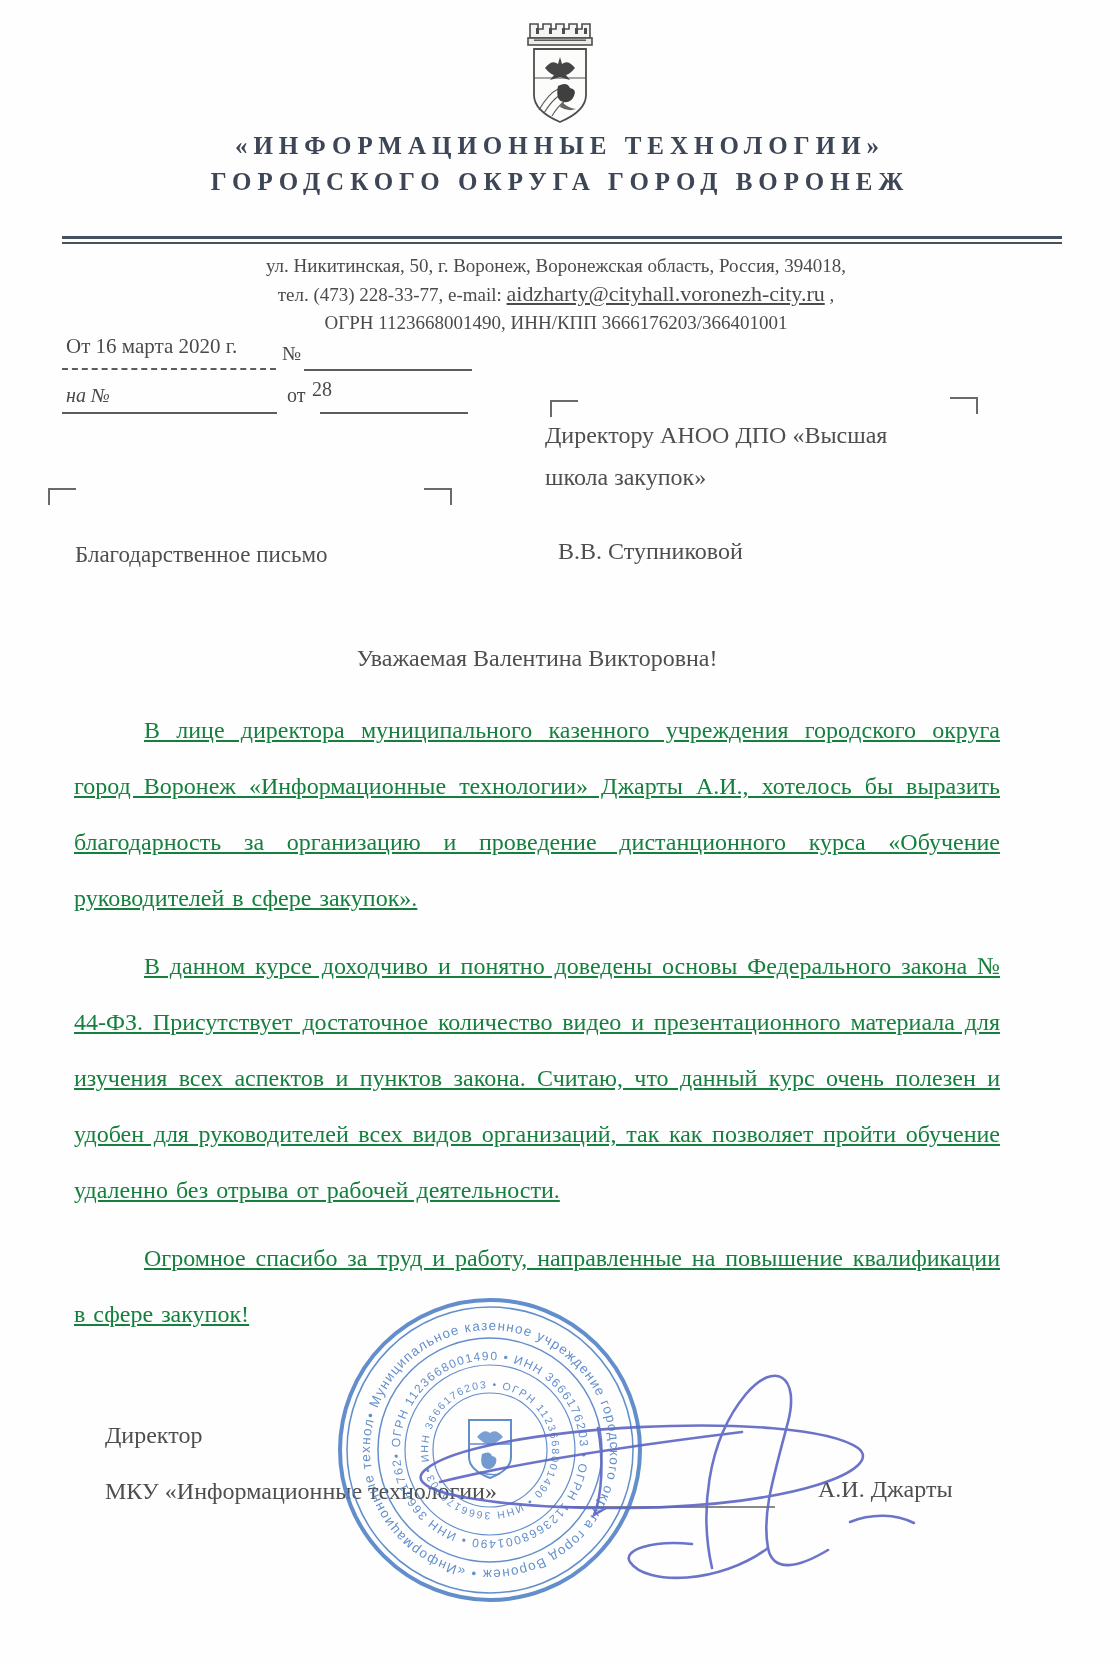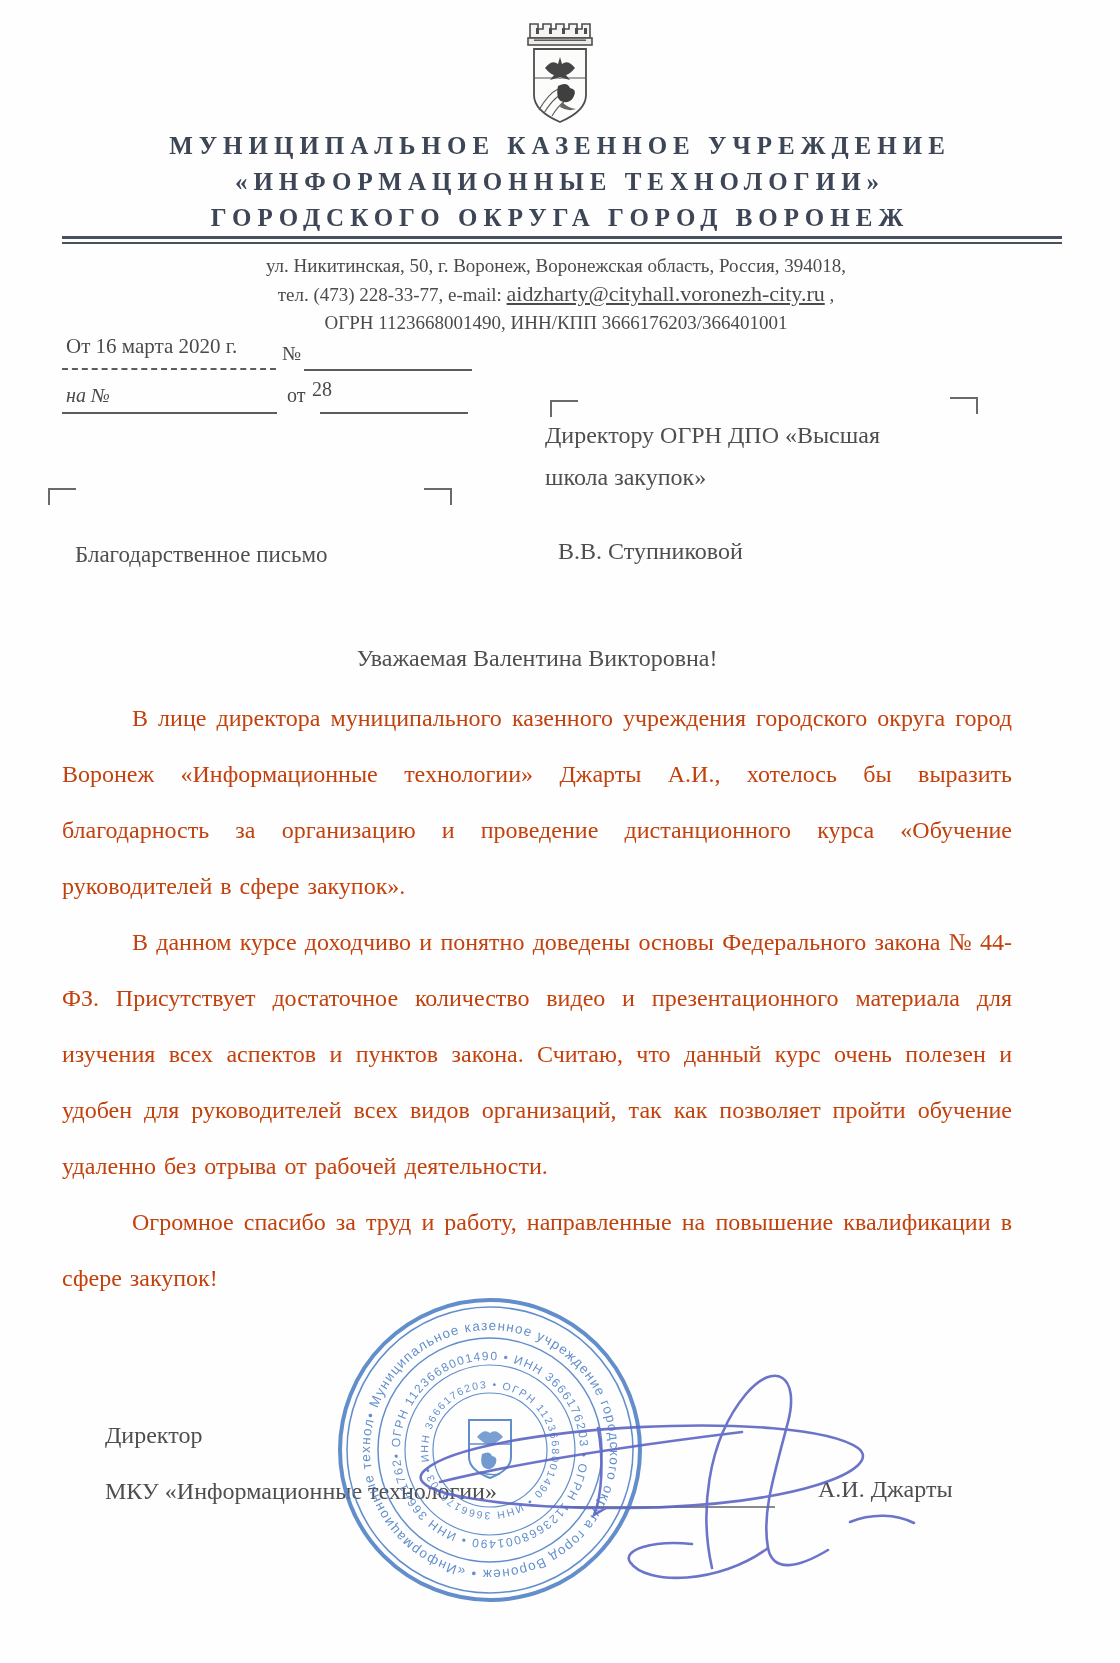--- a/index.html
+++ b/index.html
@@ -31,22 +31,22 @@
   .corner.tl { border-left:2px solid #6a6a6a; border-top:2px solid #6a6a6a; }
   .corner.tr { border-right:2px solid #6a6a6a; border-top:2px solid #6a6a6a; }
   
   .recipient { position:absolute; left:545px; top:414px; width:470px; font-size:24px; line-height:42px; color:#4e4e4e; }
   .recipient-name { position:absolute; left:558px; top:538px; font-size:24px; color:#4e4e4e; }
   .subject { position:absolute; left:75px; top:542px; font-size:23px; color:#4f4f4f; }
   
   .salutation { position:absolute; left:62px; top:645px; width:950px; text-align:center; font-size:24px; color:#4e4e4e; }
   .body-block { position:absolute; left:62px; top:690px; width:950px; }
   .body-block p {
-    margin:0; font-size:24px; line-height:56px; text-align:justify;
-    text-indent:70px; color:#c2410c; word-spacing:2px;
+    margin:12px; font-size:24px; line-height:56px; text-align:justify;
+    text-indent:70px; color:#15803d; word-spacing:2px;text-decoration:underline;
   }
   
   .sig-title1 { position:absolute; left:105px; top:1422px; font-size:24px; color:#4e4e4e; }
   .sig-title2 { position:absolute; left:105px; top:1478px; font-size:24px; color:#4e4e4e; z-index:1; }
   .sig-line   { position:absolute; left:562px; top:1506px; width:213px; border-top:2px solid #8a8a8a; }
   .sig-name   { position:absolute; left:818px; top:1476px; font-size:24px; color:#4e4e4e; }
   .stamp { position:absolute; left:330px; top:1290px; width:320px; height:320px; opacity:.88; z-index:2; }
   .stamp-text { fill:#4d7fc4; font-family:"Liberation Sans", sans-serif; }
   .stamp-text.outer { font-size:13.5px; letter-spacing:1.2px; }
   .stamp-text.mid   { font-size:12px;   letter-spacing:1.4px; }
@@ -77,21 +77,20 @@
     <g stroke="#5a5a5a" stroke-width="1.1" fill="none">
       <path d="M25 96 q9 -16 19 -21"></path>
         <path d="M30 99 q8 -13 16 -18"></path>
         <path d="M38 102 q6 -10 12 -14"></path>
     </g>
     <path d="M44 72 q9 -5 12 2 q7 1 4 8 q-3 7 -10 6 q-9 -1 -6 -16 Z" fill="#3f3f3f"></path>
     <path d="M48 88 q6 6 14 7 q-8 3 -16 -2 Z" fill="#666"></path>
   </svg>
 
   <div class="org-block">
-    <div class="org-line">МУНИЦИПАЛЬНОЕ КАЗЕННОЕ УЧРЕЖДЕНИЕ</div>
     <div class="org-line">«ИНФОРМАЦИОННЫЕ ТЕХНОЛОГИИ»</div>
     <div class="org-line">ГОРОДСКОГО ОКРУГА ГОРОД ВОРОНЕЖ</div>
   </div>
 
   <div class="double-rule"></div>
 
   <div class="address-block">
     <div class="addr-line">ул. Никитинская, 50, г. Воронеж, Воронежская область, Россия, 394018,</div>
     <div class="contact-line"><span>тел. (473) 228-33-77, e-mail: </span><span class="email">aidzharty@cityhall.voronezh-city.ru</span><span> ,</span></div>
     <div class="addr-line">ОГРН 1123668001490, ИНН/КПП 3666176203/366401001</div>
@@ -107,21 +106,21 @@
   <div class="u-solid" style="left:62px; top:412px; width:215px;"></div>
   <div class="ref" style="left:287px; top:384px; font-size:20px;">от</div>
   <div class="u-solid" style="left:320px; top:412px; width:148px;"></div>
 
   <div class="corner tl" style="left:550px; top:400px;"></div>
   <div class="corner tr" style="left:950px; top:397px;"></div>
   <div class="corner tl" style="left:48px; top:488px;"></div>
   <div class="corner tr" style="left:424px; top:488px;"></div>
 
   <div class="recipient">
-    <div>Директору ОГРН ДПО «Высшая</div>
+    <div>Директору АНОО ДПО «Высшая</div>
     <div>школа закупок»</div>
   </div>
   <div class="recipient-name">В.В. Ступниковой</div>
 
   <div class="subject">Благодарственное письмо</div>
 
   <div class="salutation">Уважаемая Валентина Викторовна!</div>
   <div class="body-block">
     <p>В лице директора муниципального казенного учреждения городского округа город Воронеж «Информационные технологии» Джарты А.И., хотелось бы выразить благодарность за организацию и проведение дистанционного курса «Обучение руководителей в сфере закупок».</p>
     <p>В данном курсе доходчиво и понятно доведены основы Федерального закона № 44-ФЗ. Присутствует достаточное количество видео и презентационного материала для изучения всех аспектов и пунктов закона. Считаю, что данный курс очень полезен и удобен для руководителей всех видов организаций, так как позволяет пройти обучение удаленно без отрыва от рабочей деятельности.</p>

